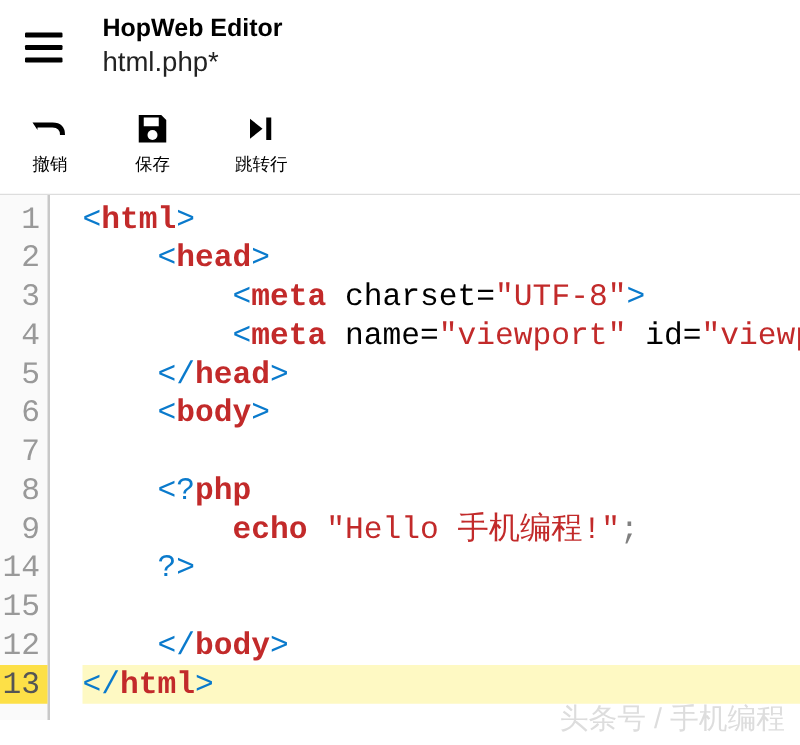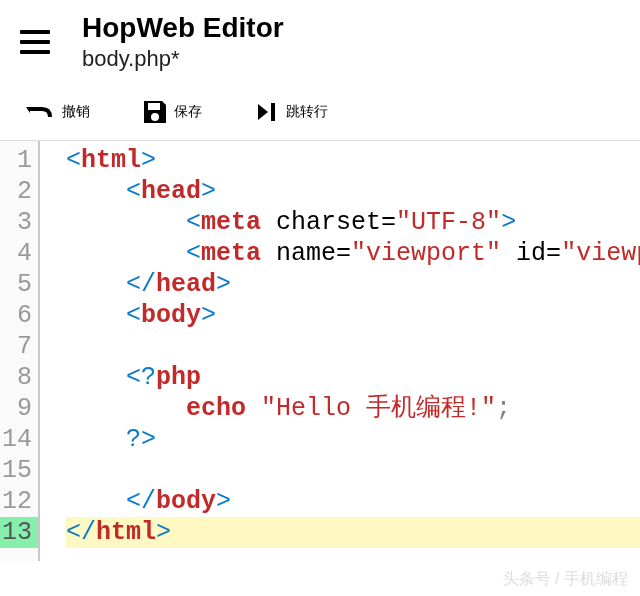--- a/index.html
+++ b/index.html
@@ -24,38 +24,38 @@
     }
     .menu-icon span {
       display: block;
       width: 30px;
       height: 4px;
       background: #000;
       border-radius: 1px;
     }
     .titles { flex: 1; }
     .app-title {
-      font-size: 28px;
+      font-size: 20px;
       font-weight: 700;
       color: #000;
     }
     .file-name {
       font-size: 22px;
       color: #222;
       margin-top: 2px;
     }
     .toolbar {
       display: flex;
       gap: 52px;
       padding: 14px 24px 14px 24px;
       border-bottom: 1px solid #ddd;
     }
     .tool-btn {
       display: flex;
-      flex-direction: row;
+      flex-direction: column;
       align-items: center;
       gap: 6px;
       cursor: pointer;
     }
     .tool-btn .icon {
       font-size: 26px;
       color: #000;
       height: 28px;
       display: flex;
       align-items: center;
@@ -77,21 +77,21 @@
       border-right: 2px solid #c8c8c8;
       text-align: right;
       color: #999;
       padding-top: 4px;
     }
     .gutter div {
       padding-right: 6px;
       height: 31px;
     }
     .gutter div.active {
-      background: #86efac;
+      background: #fde047;
       color: #555;
     }
     .code {
       flex: 1;
       padding-left: 26px;
       padding-top: 4px;
       white-space: pre;
       overflow: hidden;
       position: relative;
     }
@@ -107,37 +107,37 @@
     .attr-val { color: #c22a2a; }
     .string { color: #c22a2a; }
     .php-kw { color: #c22a2a; font-weight: 700; }
     .php-open { color: #0a7acc; }
     .semi { color: #808080; }
     .watermark {
       position: absolute;
       right: 12px;
       bottom: 6px;
       color: #ddd;
-      font-size: 16px;
+      font-size: 23px;
       font-family: sans-serif;
     }
     svg { display: block; }
   </style>
 </head>
 <body>
 
 <div class="header">
   <div class="menu-icon">
     <span></span>
       <span></span>
       <span></span>
   </div>
   <div class="titles">
     <div class="app-title">HopWeb Editor</div>
-    <div class="file-name">body.php*</div>
+    <div class="file-name">html.php*</div>
   </div>
 </div>
 
 <div class="toolbar">
   <div class="tool-btn">
     <div class="icon">
       <svg width="32" height="22" viewBox="0 0 32 22">
           <path d="M6 12 L2 6 L18 6 Q28 6 28 16 L24 16 Q24 10 18 10 L6 10 Z" fill="#000"></path>
         </svg>
     </div>

